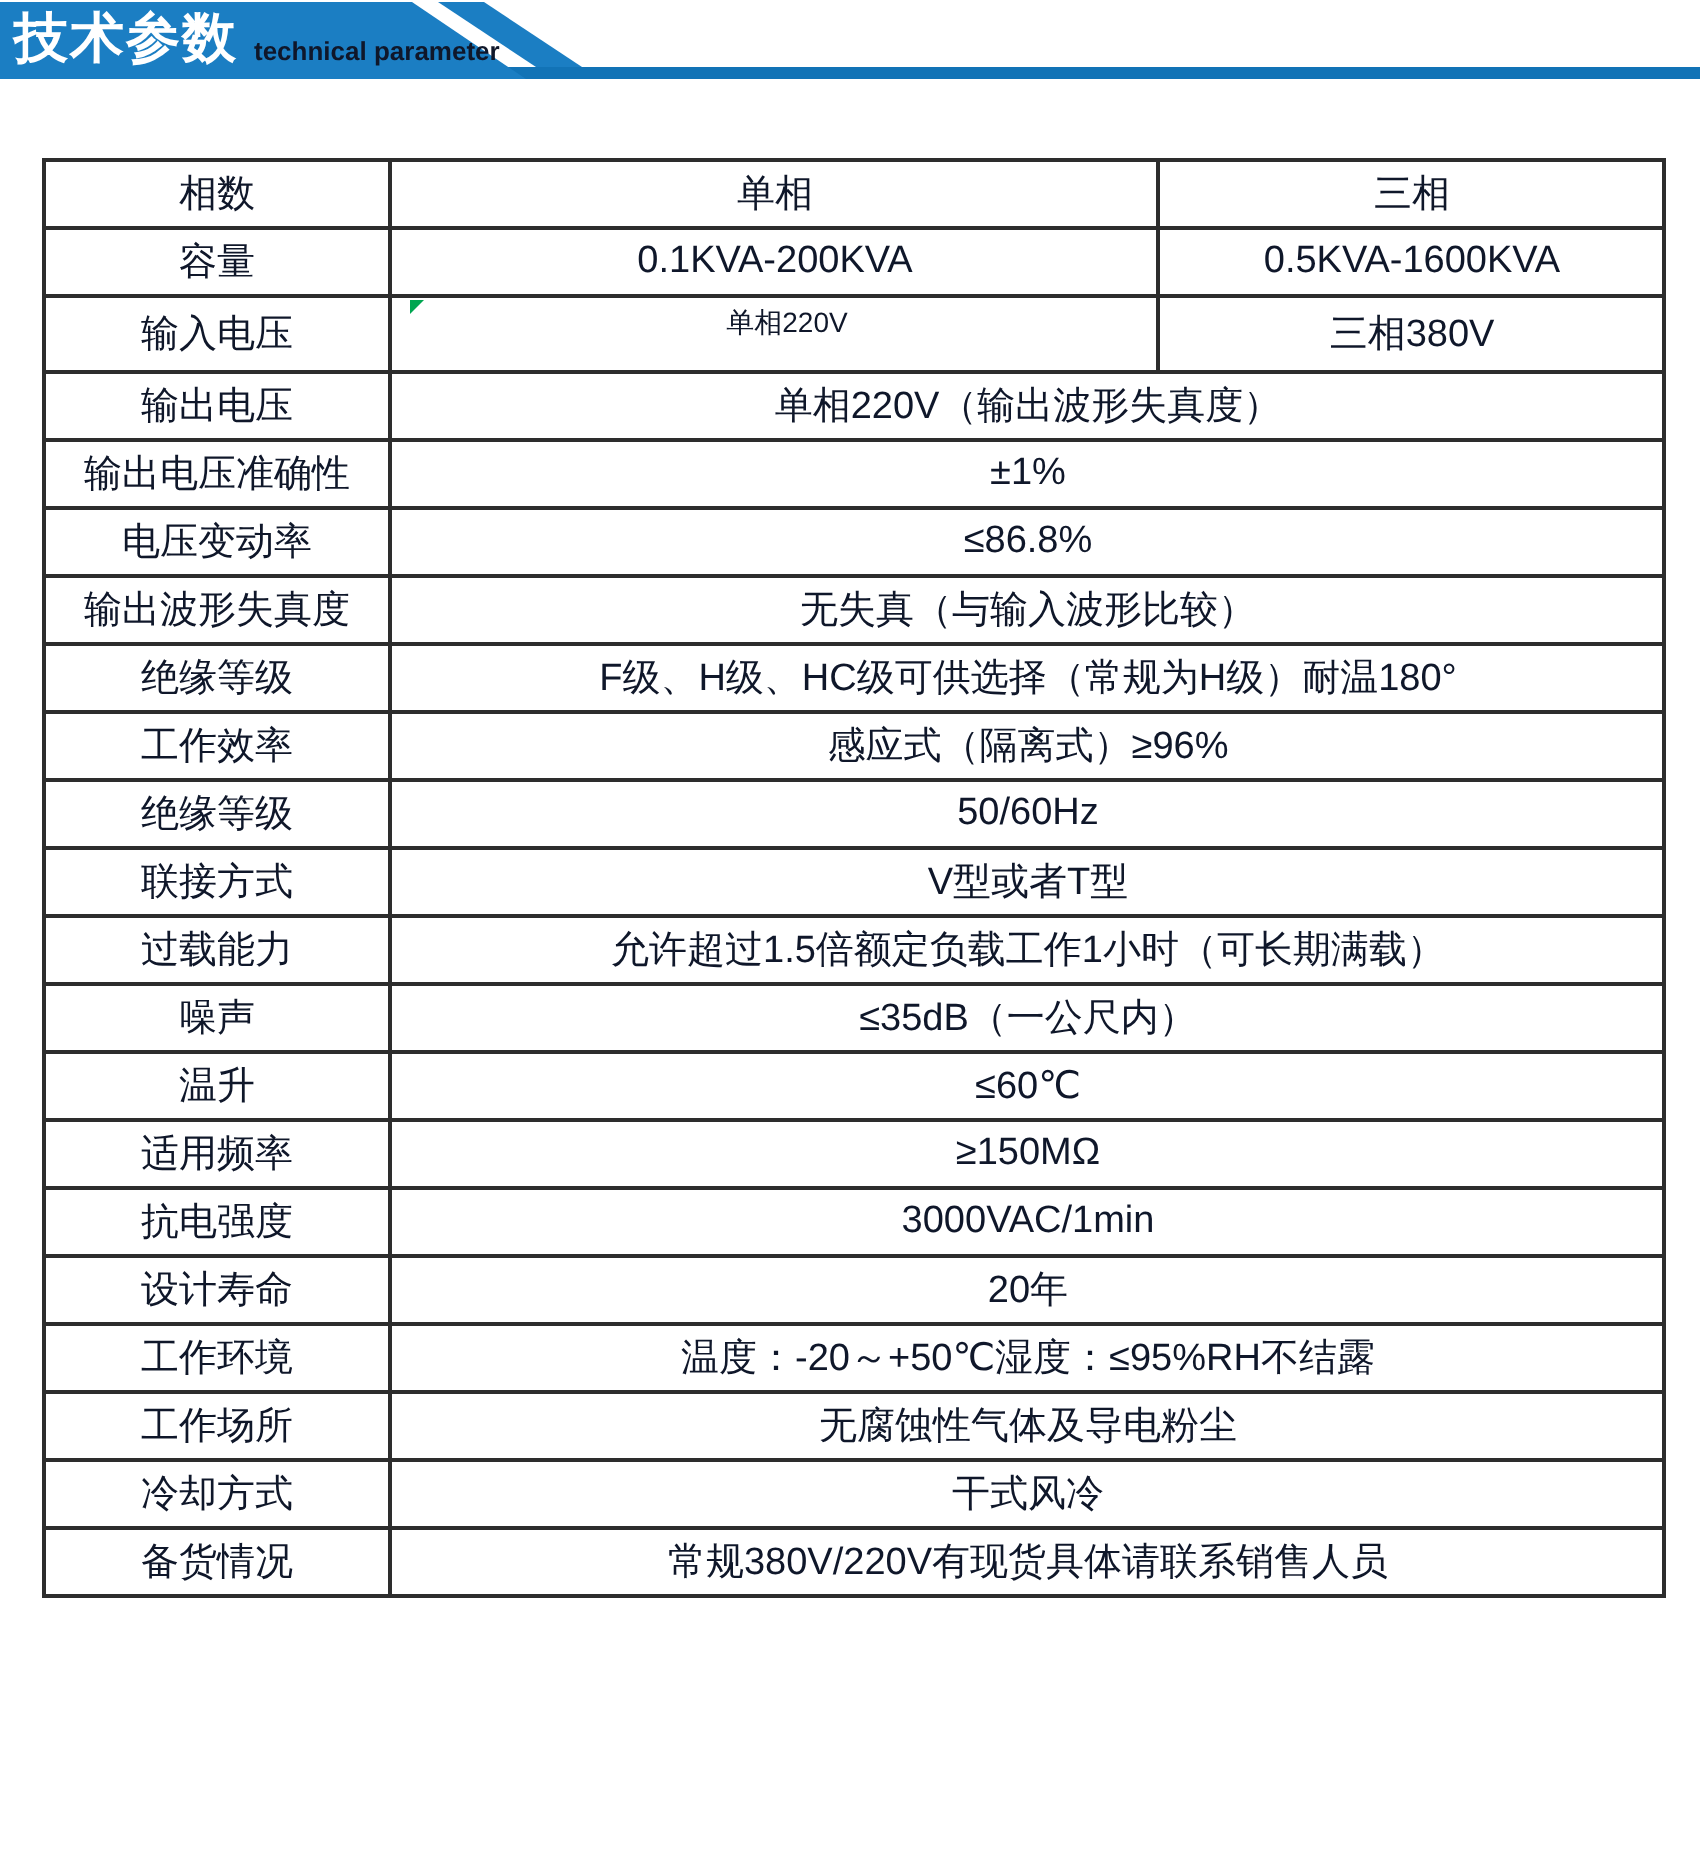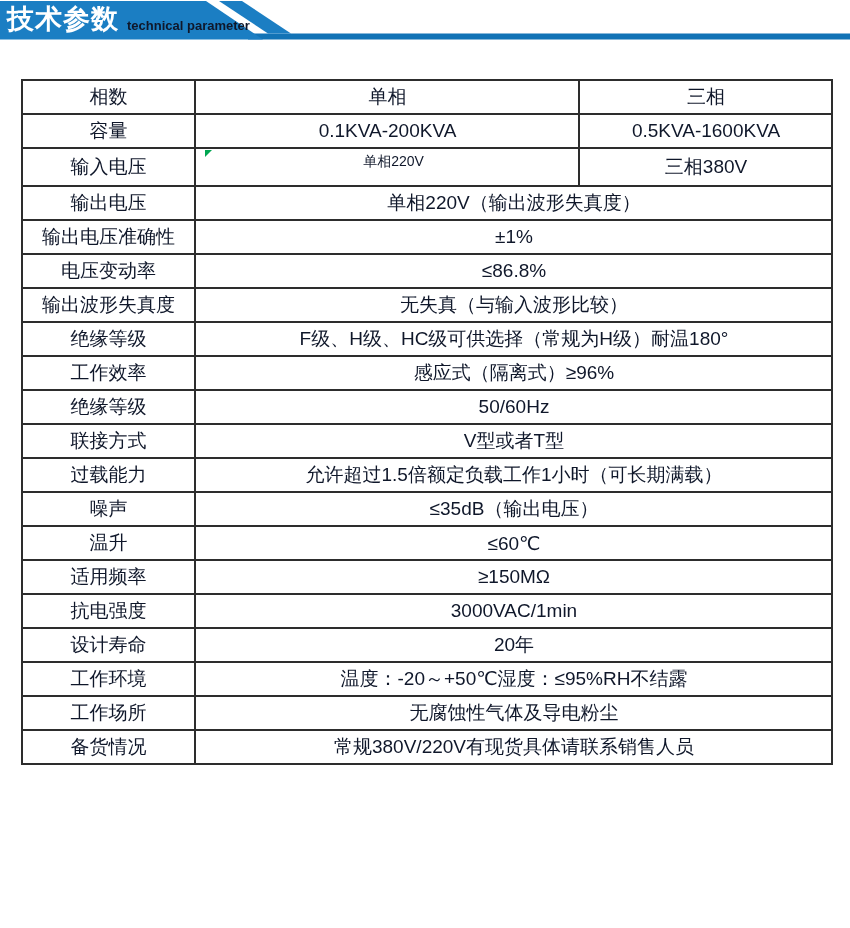--- a/index.html
+++ b/index.html
@@ -119,21 +119,21 @@
     <tr>
       <td class="cell-label">联接方式</td>
       <td colspan="2">V型或者T型</td>
     </tr>
     <tr>
       <td class="cell-label">过载能力</td>
       <td colspan="2">允许超过1.5倍额定负载工作1小时（可长期满载）</td>
     </tr>
     <tr>
       <td class="cell-label">噪声</td>
-      <td colspan="2">≤35dB（输出电压）</td>
+      <td colspan="2">≤35dB（一公尺内）</td>
     </tr>
     <tr>
       <td class="cell-label">温升</td>
       <td colspan="2">≤60℃</td>
     </tr>
     <tr>
       <td class="cell-label">适用频率</td>
       <td colspan="2">≥150MΩ</td>
     </tr>
     <tr>
@@ -146,17 +146,21 @@
     </tr>
     <tr>
       <td class="cell-label">工作环境</td>
       <td colspan="2">温度：-20～+50℃湿度：≤95%RH不结露</td>
     </tr>
     <tr>
       <td class="cell-label">工作场所</td>
       <td colspan="2">无腐蚀性气体及导电粉尘</td>
     </tr>
     <tr>
+      <td class="cell-label">冷却方式</td>
+      <td colspan="2">干式风冷</td>
+    </tr>
+    <tr>
       <td class="cell-label">备货情况</td>
       <td colspan="2">常规380V/220V有现货具体请联系销售人员</td>
     </tr>
   </tbody>
 </table>
 
 </body></html>

